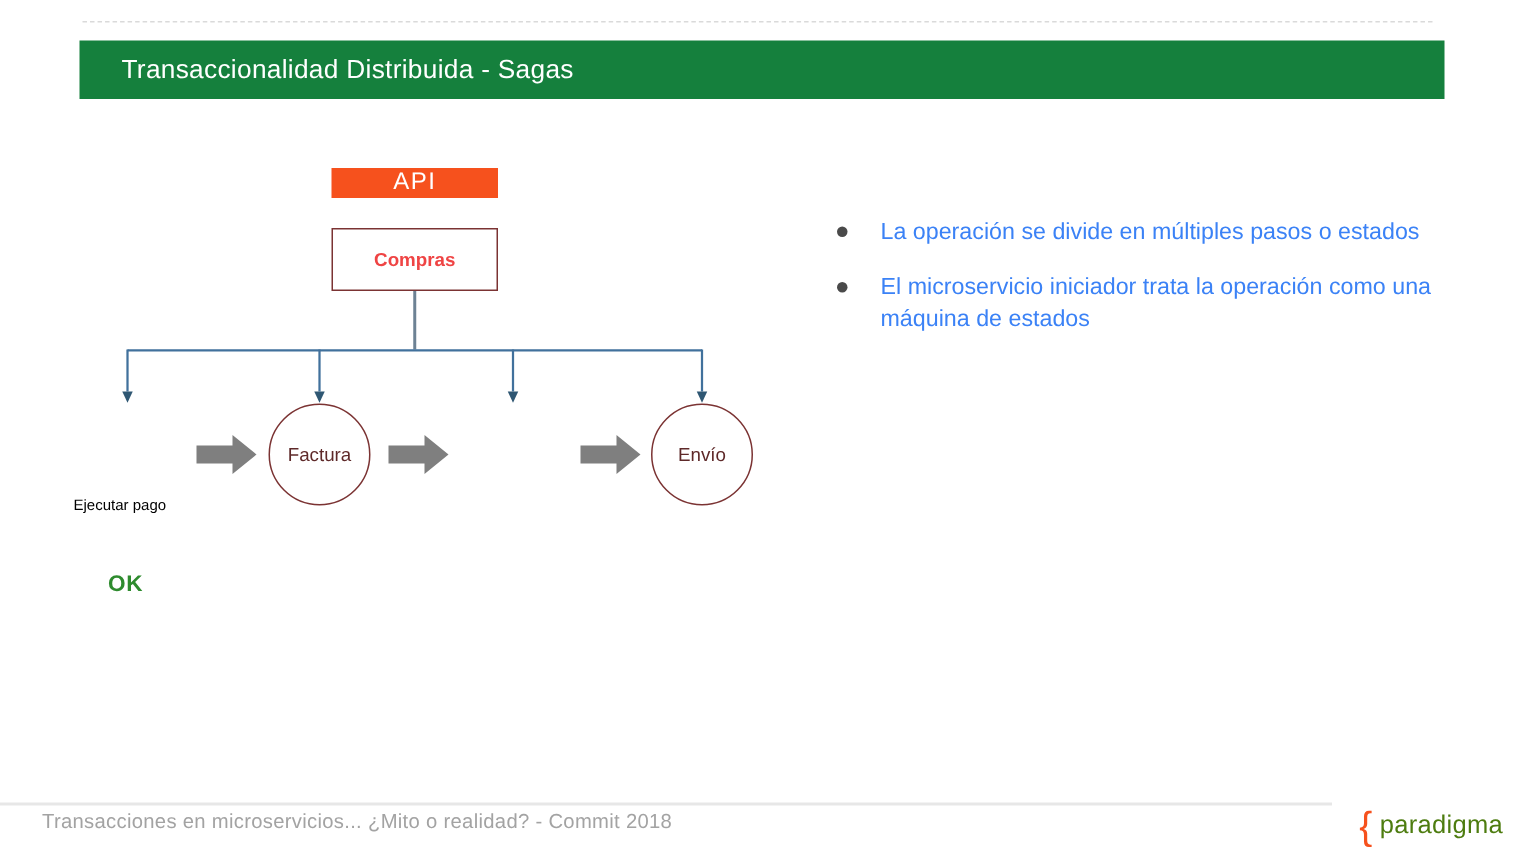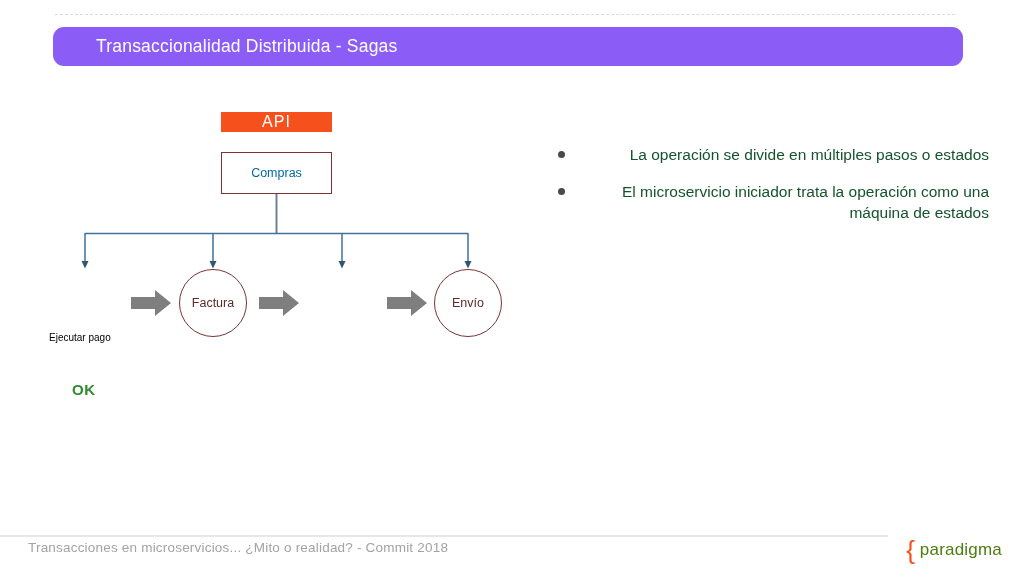--- a/index.html
+++ b/index.html
@@ -4,44 +4,44 @@
 <style>
   * { margin:0; padding:0; box-sizing:border-box; }
   html,body { width:1024px; height:576px; background:#ffffff; overflow:hidden; }
   body { font-family:"Liberation Sans","DejaVu Sans",sans-serif; position:relative; }
   .slide { position:absolute; inset:0; background:#ffffff; }
 
   .top-dashed { position:absolute; left:55px; top:14px; width:900px; height:0;
     border-top:1px dashed #dadada; }
 
   .title-bar { position:absolute; left:53px; top:27px; width:910px; height:39px;
-    background:#8b5cf6; display:flex; align-items:center; padding-left:43px;border-radius:11px; }
+    background:#15803d; display:flex; align-items:center; padding-left:28px; }
   .title-bar span { color:#ffffff; font-size:17.5px; letter-spacing:0.2px; }
 
   svg.connectors { position:absolute; left:0; top:0; pointer-events:none; }
 
   .api-box { position:absolute; left:221px; top:112px; width:111px; height:20px;
     background:#F6511D; display:flex; align-items:center; justify-content:center; }
   .api-box span { color:#ffffff; font-size:16px; letter-spacing:1px; }
 
   .compras-box { position:absolute; left:221px; top:152px; width:111px; height:42px;
     background:#ffffff; border:1px solid #7b3333; display:flex; align-items:center; justify-content:center; }
-  .compras-box span { color:#0369a1; font-size:12.5px; }
+  .compras-box span { color:#ef4444; font-size:12.5px;font-weight:bold; }
 
   .circle { position:absolute; top:269px; width:68px; height:68px; border-radius:50%;
     border:1.5px solid #7b3333; background:#ffffff; display:flex; align-items:center; justify-content:center; }
   .circle span { color:#5e2929; font-size:12.5px; }
 
   .exec-label { position:absolute; left:49px; top:332px; color:#000000; font-size:10px; }
   .ok-label { position:absolute; left:72px; top:381px; color:#2e8b2e; font-size:15px; font-weight:bold; letter-spacing:0.5px; }
 
   .bullets { position:absolute; left:558px; top:144px; width:434px; list-style:none; }
   .bullets li { display:flex; margin-bottom:16px; }
   .bullets .dot { flex:none; width:7px; height:7px; border-radius:50%; background:#4a4a4a; margin:7px 22px 0 0; }
-  .bullets .btext { color:#14532d; font-size:15.5px; line-height:21px; width:402px;text-align:right; }
+  .bullets .btext { color:#3b82f6; font-size:15.5px; line-height:21px; width:402px; }
 
   .footer-line { position:absolute; left:0; top:535px; width:888px; height:2px; background:#e7e7e7; }
   .footer-caption { position:absolute; left:28px; top:540px; color:#a3a3a3; font-size:13.5px; letter-spacing:0.2px; }
   .logo { position:absolute; right:22px; top:537px; display:flex; align-items:center; }
   .logo .brace { color:#F6511D; font-size:26px; font-weight:400; margin-right:5px; line-height:26px; }
   .logo .lname { color:#4d7c0f; font-size:17px; font-weight:400; letter-spacing:0.2px; }
 </style>
 </head>
 <body>
 

